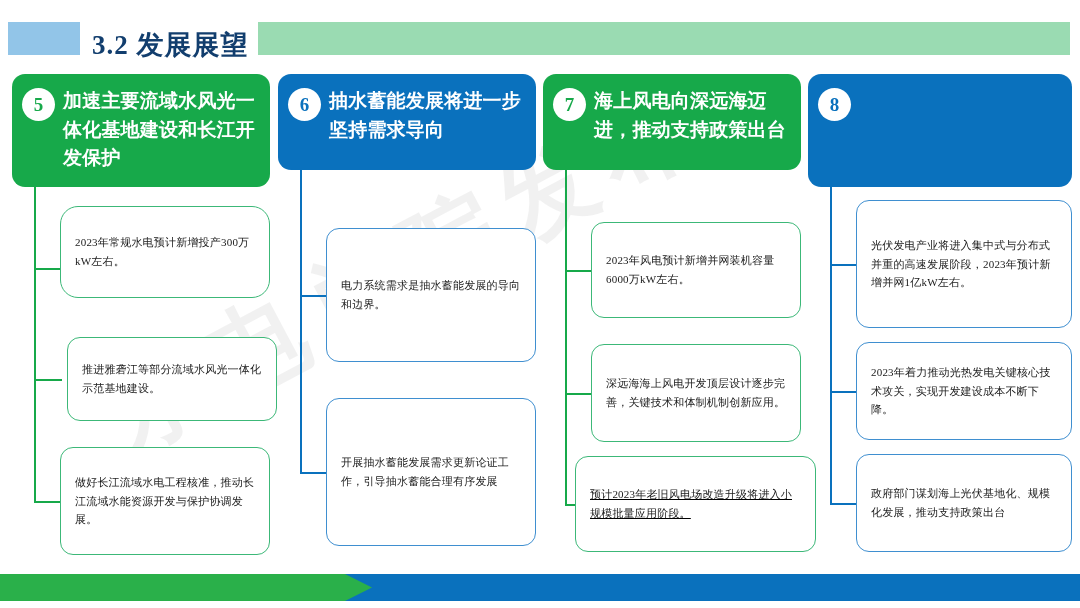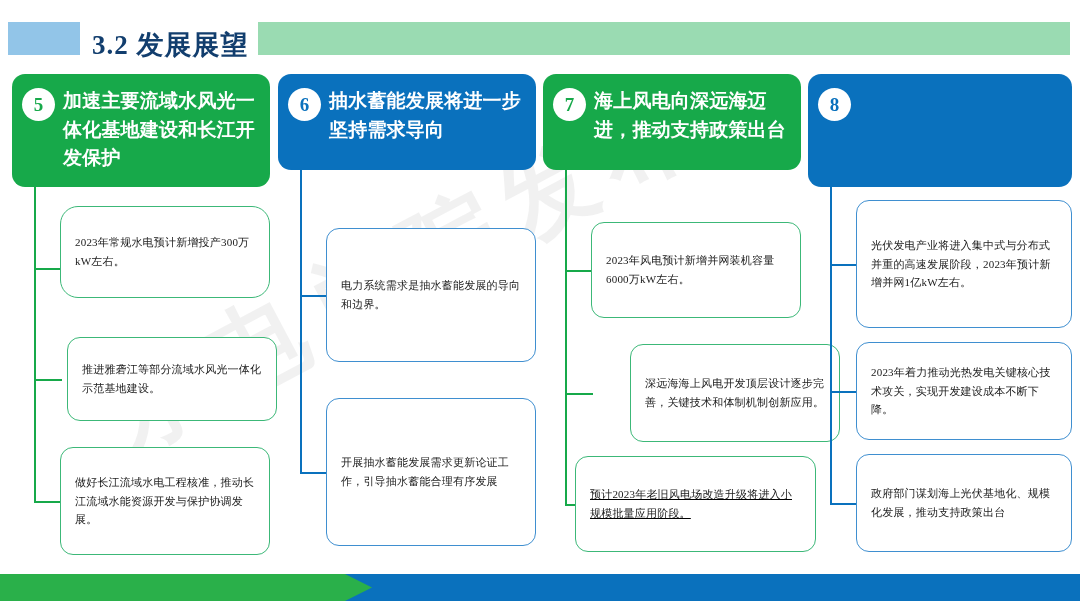--- a/index.html
+++ b/index.html
@@ -194,21 +194,21 @@
         <div class="card-head green" style="top: 74px; min-height: 96px;">
           <div class="badge green-txt">7</div>
           <div class="card-title">海上风电向深远海迈进，推动支持政策出台</div>
         </div>
         <div class="trunk green" style="left: 22px; top: 170px; height: 334px;"></div>
         <div class="stub green" style="left: 22px; top: 270px; width: 28px;"></div>
         <div class="box green" style="left: 48px; top: 222px; width: 210px; min-height: 96px;">
           <div class="box-text">2023年风电预计新增并网装机容量6000万kW左右。</div>
         </div>
         <div class="stub green" style="left: 22px; top: 393px; width: 28px;"></div>
-        <div class="box green" style="left: 48px; top: 344px; width: 210px; min-height: 98px; margin-left: 39px;">
+        <div class="box green" style="left: 48px; top: 344px; width: 210px; min-height: 98px;">
           <div class="box-text">深远海海上风电开发顶层设计逐步完善，关键技术和体制机制创新应用。</div>
         </div>
         <div class="stub green" style="left: 22px; top: 504px; width: 28px;"></div>
         <div class="box green" style="left: 32px; top: 456px; width: 241px; min-height: 96px; text-decoration: underline;">
           <div class="box-text">预计2023年老旧风电场改造升级将进入小规模批量应用阶段。</div>
         </div>
       </div>
       <div class="col col-3" style="left: 808px; width: 264px;">
         <div class="card-head blue" style="top: 74px; min-height: 113px;">
           <div class="badge blue-txt">8</div>

